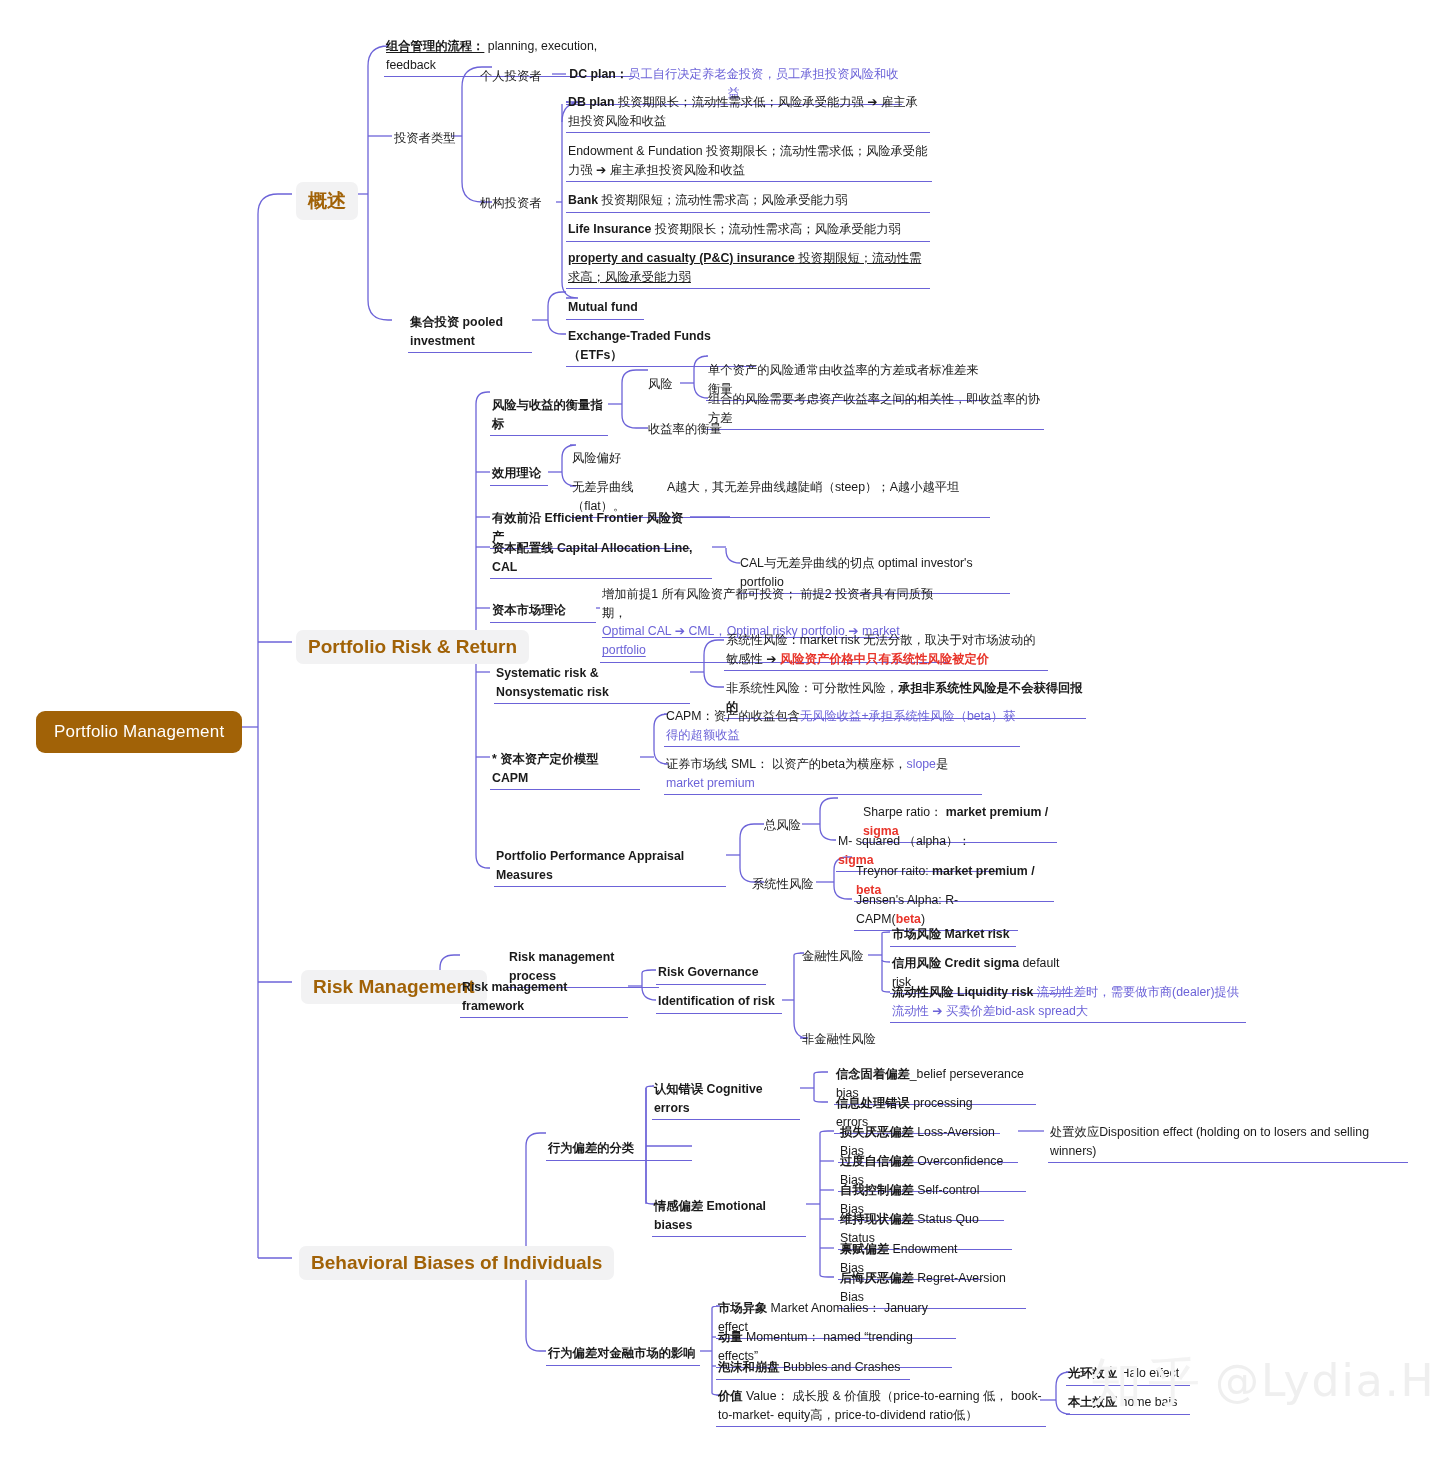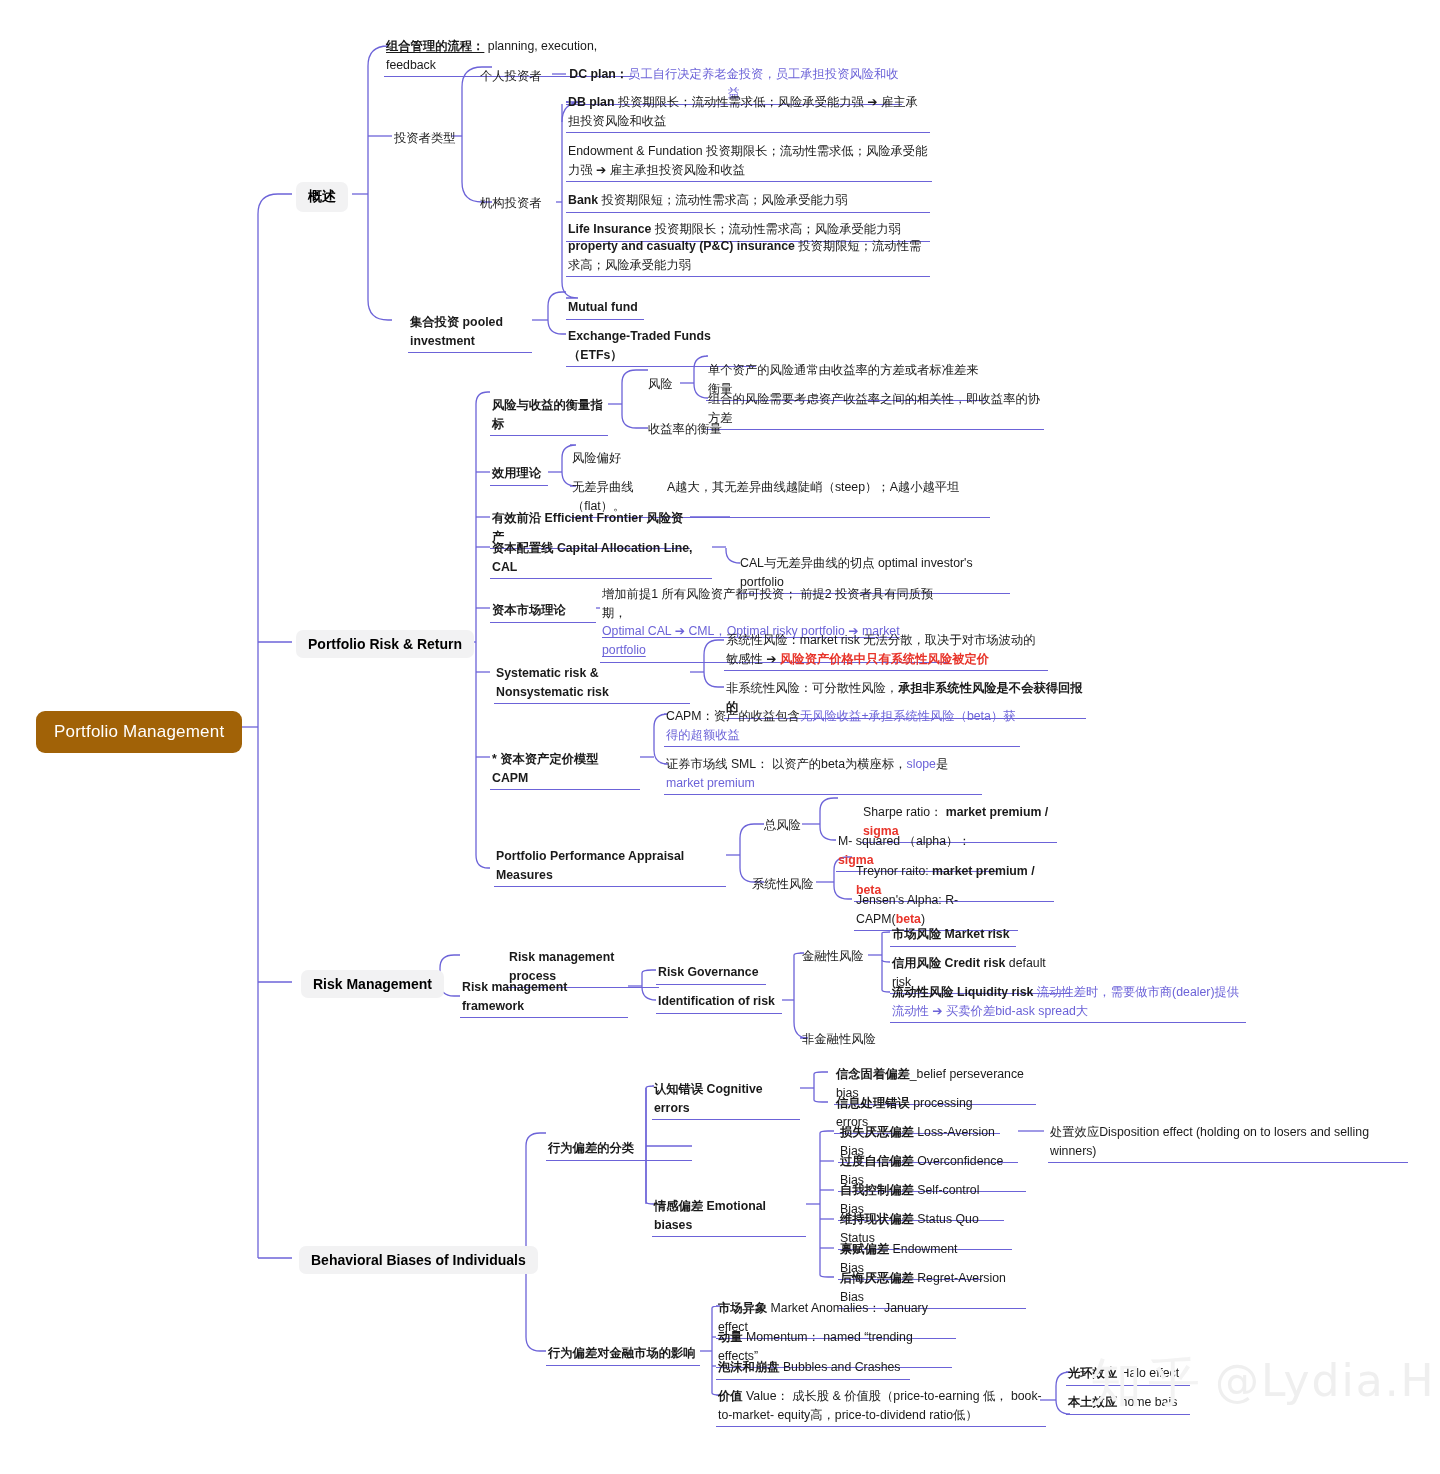--- a/index.html
+++ b/index.html
@@ -17,22 +17,22 @@
   .node{position:absolute;box-sizing:border-box;}
 
   
   .root{
     background:#a16207;color:#fff;border-radius:9px;
     font-size:17px;letter-spacing:.2px;
     padding:11px 18px;white-space:nowrap;
   }
   
   .branch{
-    background:#f2f2f3;border-radius:7px;color:#000000;
-    font-weight:bold;font-size:14px;
+    background:#f2f2f3;border-radius:7px;color:#a16207;
+    font-weight:bold;font-size:19px;
     padding:6px 12px;white-space:nowrap;
   }
   
   .leaf{
     color:#1a1a1a;font-size:12.3px;line-height:1.52;
     padding:1px 2px 2px 2px;
   }
   .leaf.u{border-bottom:1.6px solid #6C63D8;}
   .leaf.b{font-weight:bold;}
   b.h{font-weight:bold;}
@@ -217,21 +217,21 @@
   </div>
 
   <div class="node leaf u" style="left:566px;top:190px;width:364px;">
     <b class="h">Bank</b><span> 投资期限短；流动性需求高；风险承受能力弱</span>
   </div>
 
   <div class="node leaf u" style="left:566px;top:219px;width:364px;">
     <b class="h">Life Insurance</b><span> 投资期限长；流动性需求高；风险承受能力弱</span>
   </div>
 
-  <div class="node leaf u" style="left:566px;top:236px;width:364px;">
+  <div class="node leaf u" style="left:566px;top:248px;width:364px;text-decoration:underline;">
     <b class="h">property and casualty (P&amp;C) insurance</b><span> 投资期限短；流动性需求高；风险承受能力弱</span>
   </div>
 
   <div class="node leaf u b" style="left:408px;top:312px;width:124px;">集合投资 pooled investment</div>
   <div class="node leaf u b" style="left:566px;top:297px;width:78px;">Mutual fund</div>
   <div class="node leaf u b" style="left:566px;top:326px;width:190px;">Exchange-Traded Funds（ETFs）</div>
 
   <div class="node leaf u b" style="left:490px;top:395px;width:118px;">风险与收益的衡量指标</div>
   <div class="node leaf" style="left:646px;top:374px;">风险</div>
   <div class="node leaf u" style="left:706px;top:360px;width:280px;">单个资产的风险通常由收益率的方差或者标准差来衡量</div>
@@ -292,21 +292,21 @@
   <div class="node leaf u b" style="left:460px;top:947px;width:152px;margin-left:47px;">Risk management process</div>
   <div class="node leaf u b" style="left:460px;top:977px;width:168px;">Risk management framework</div>
   <div class="node leaf u b" style="left:656px;top:962px;width:110px;">Risk Governance</div>
   <div class="node leaf u b" style="left:656px;top:991px;width:126px;">Identification of risk</div>
 
   <div class="node leaf" style="left:800px;top:946px;">金融性风险</div>
   <div class="node leaf" style="left:800px;top:1029px;">非金融性风险</div>
 
   <div class="node leaf u b" style="left:890px;top:924px;width:126px;">市场风险 Market risk</div>
   <div class="node leaf u" style="left:890px;top:953px;width:180px;">
-    <b class="h">信用风险 Credit risk</b><span>  default risk</span>
+    <b class="h">信用风险 Credit sigma</b><span>  default risk</span>
   </div>
   <div class="node leaf u" style="left:890px;top:982px;width:356px;">
     <b class="h">流动性风险 Liquidity risk</b><span class="blue">   流动性差时，需要做市商(dealer)提供流动性 ➔ 买卖价差bid-ask spread大</span>
   </div>
 
   <div class="node leaf u b" style="left:546px;top:1138px;width:146px;">行为偏差的分类</div>
   <div class="node leaf u b" style="left:546px;top:1343px;width:154px;">行为偏差对金融市场的影响</div>
 
   <div class="node leaf u b" style="left:652px;top:1079px;width:148px;">认知错误 Cognitive errors</div>
   <div class="node leaf u b" style="left:652px;top:1196px;width:154px;">情感偏差 Emotional biases</div>

